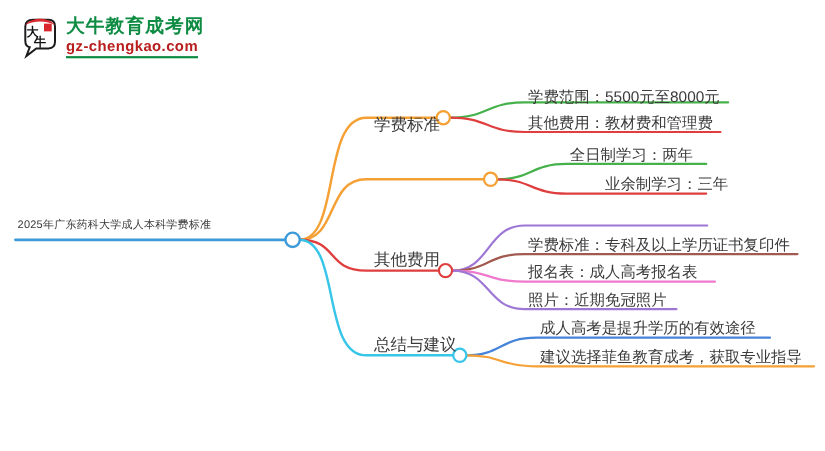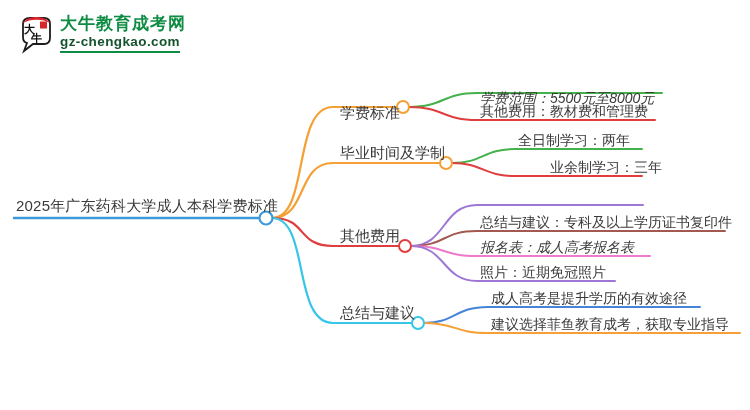--- a/index.html
+++ b/index.html
@@ -3,21 +3,21 @@
 <meta charset="utf-8">
 <style>
   html,body{margin:0;padding:0;}
   body{
     width:750px;height:410px;background:#ffffff;overflow:hidden;
     font-family:"Liberation Sans","DejaVu Sans",sans-serif;
   }
   .canvas{position:relative;width:750px;height:410px;background:#fff;}
   .canvas svg.wires{position:absolute;left:0;top:0;}
   .node{position:absolute;white-space:nowrap;color:#3a3a3a;}
-  .root-label{font-size:15px;letter-spacing:0.2px;}
+  .root-label{font-size:10px;letter-spacing:0.2px;}
   .branch-label{font-size:15px;}
   .leaf-label{font-size:14px;}
   
   .logo{position:absolute;left:18px;top:14px;display:flex;align-items:center;cursor:pointer;}
   .logo-icon{width:36px;height:40px;flex:0 0 auto;}
   .logo-text{margin-left:6px;line-height:1;}
   .logo-name{font-size:17px;font-weight:bold;letter-spacing:1px;}
   .logo-url{font-size:13.5px;font-weight:bold;margin-top:3px;letter-spacing:0.4px;
     border-bottom:2px solid;padding-bottom:2px;display:inline-block;}
 </style>
@@ -61,37 +61,36 @@
   <div class="logo">
     <svg class="logo-icon" viewBox="0 0 36 40">
       <path d="M5,10 Q5,4 12,4 L26,4 Q32,4 32,10 L32,24 Q32,30 26,30 L15,30 L6,37 L9,29 Q5,28 5,23 Z" fill="#ffffff" stroke="#1c1c1c" stroke-width="1.8"></path>
       <path d="M5,9 C10,1 27,1 32,9 C25,4.5 12,4.5 5,9 Z" fill="#d8262c"></path>
       <rect x="22" y="7.5" width="7" height="7" fill="#d8262c"></rect>
       <text x="6" y="19" font-size="11" font-weight="bold" fill="#111">大</text>
       <text x="13" y="28" font-size="11" font-weight="bold" fill="#111">牛</text>
     </svg>
     <div class="logo-text">
       <div class="logo-name" style="color:#0f8c44;">大牛教育成考网</div>
-      <div class="logo-url" style="color:#14532d;border-color:#0f8c44;">gz-chengkao.com</div>
+      <div class="logo-url" style="color:#b91c1c;border-color:#0f8c44;">gz-chengkao.com</div>
     </div>
   </div>
 
   <div class="node root-label" style="left:16px;top:197px;">2025年广东药科大学成人本科学费标准</div>
 
   <div class="node branch-label" style="left:340px;top:104px;">学费标准</div>
-  <div class="node branch-label" style="left:340px;top:144px;">毕业时间及学制</div>
   <div class="node branch-label" style="left:340px;top:227px;">其他费用</div>
   <div class="node branch-label" style="left:340px;top:304px;">总结与建议</div>
 
-  <div class="node leaf-label" style="left:480px;top:90px;font-style:italic;">学费范围：5500元至8000元</div>
+  <div class="node leaf-label" style="left:480px;top:80px;">学费范围：5500元至8000元</div>
   <div class="node leaf-label" style="left:518px;top:132px;">全日制学习：两年</div>
 
   <div class="node leaf-label" style="left:480px;top:103px;">其他费用：教材费和管理费</div>
   <div class="node leaf-label" style="left:518px;top:159px;margin-left:32px;">业余制学习：三年</div>
 
-  <div class="node leaf-label" style="left:480px;top:214px;">总结与建议：专科及以上学历证书复印件</div>
-  <div class="node leaf-label" style="left:480px;top:239px;font-style:italic;">报名表：成人高考报名表</div>
+  <div class="node leaf-label" style="left:480px;top:214px;">学费标准：专科及以上学历证书复印件</div>
+  <div class="node leaf-label" style="left:480px;top:239px;">报名表：成人高考报名表</div>
   <div class="node leaf-label" style="left:480px;top:264px;">照片：近期免冠照片</div>
 
   <div class="node leaf-label" style="left:491px;top:290px;">成人高考是提升学历的有效途径</div>
   <div class="node leaf-label" style="left:491px;top:316px;">建议选择菲鱼教育成考，获取专业指导</div>
 
 </div>
 
 </body></html>

